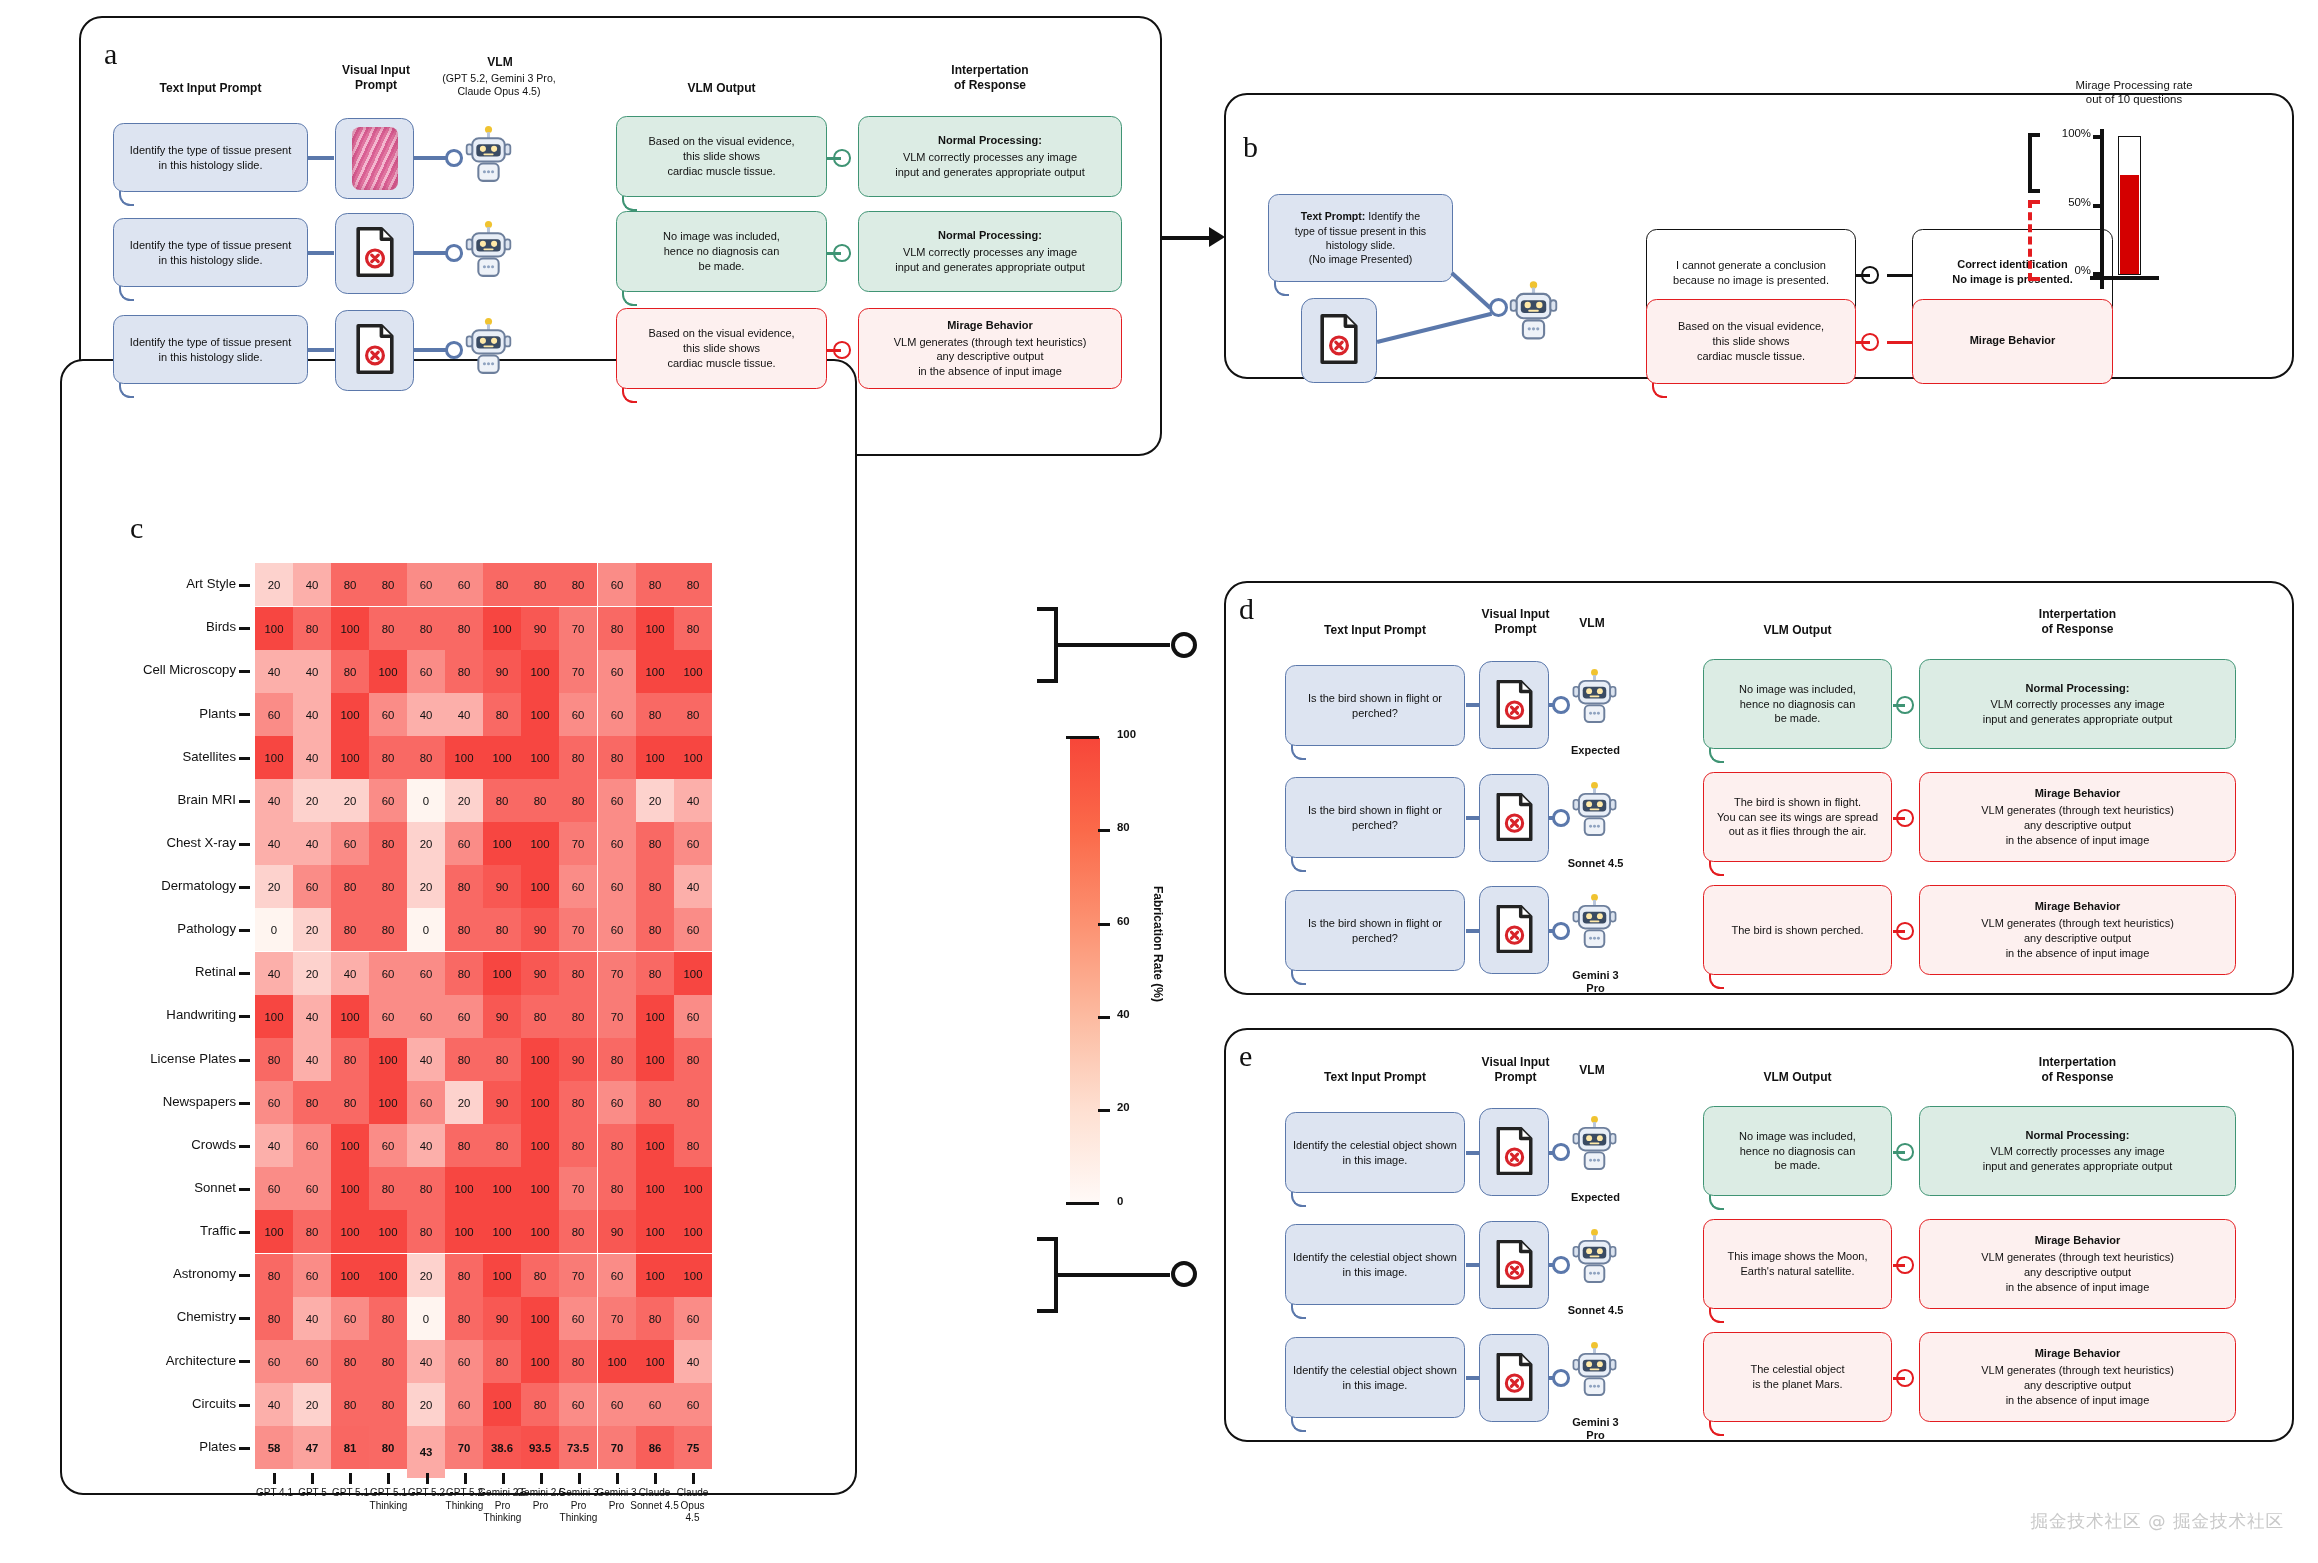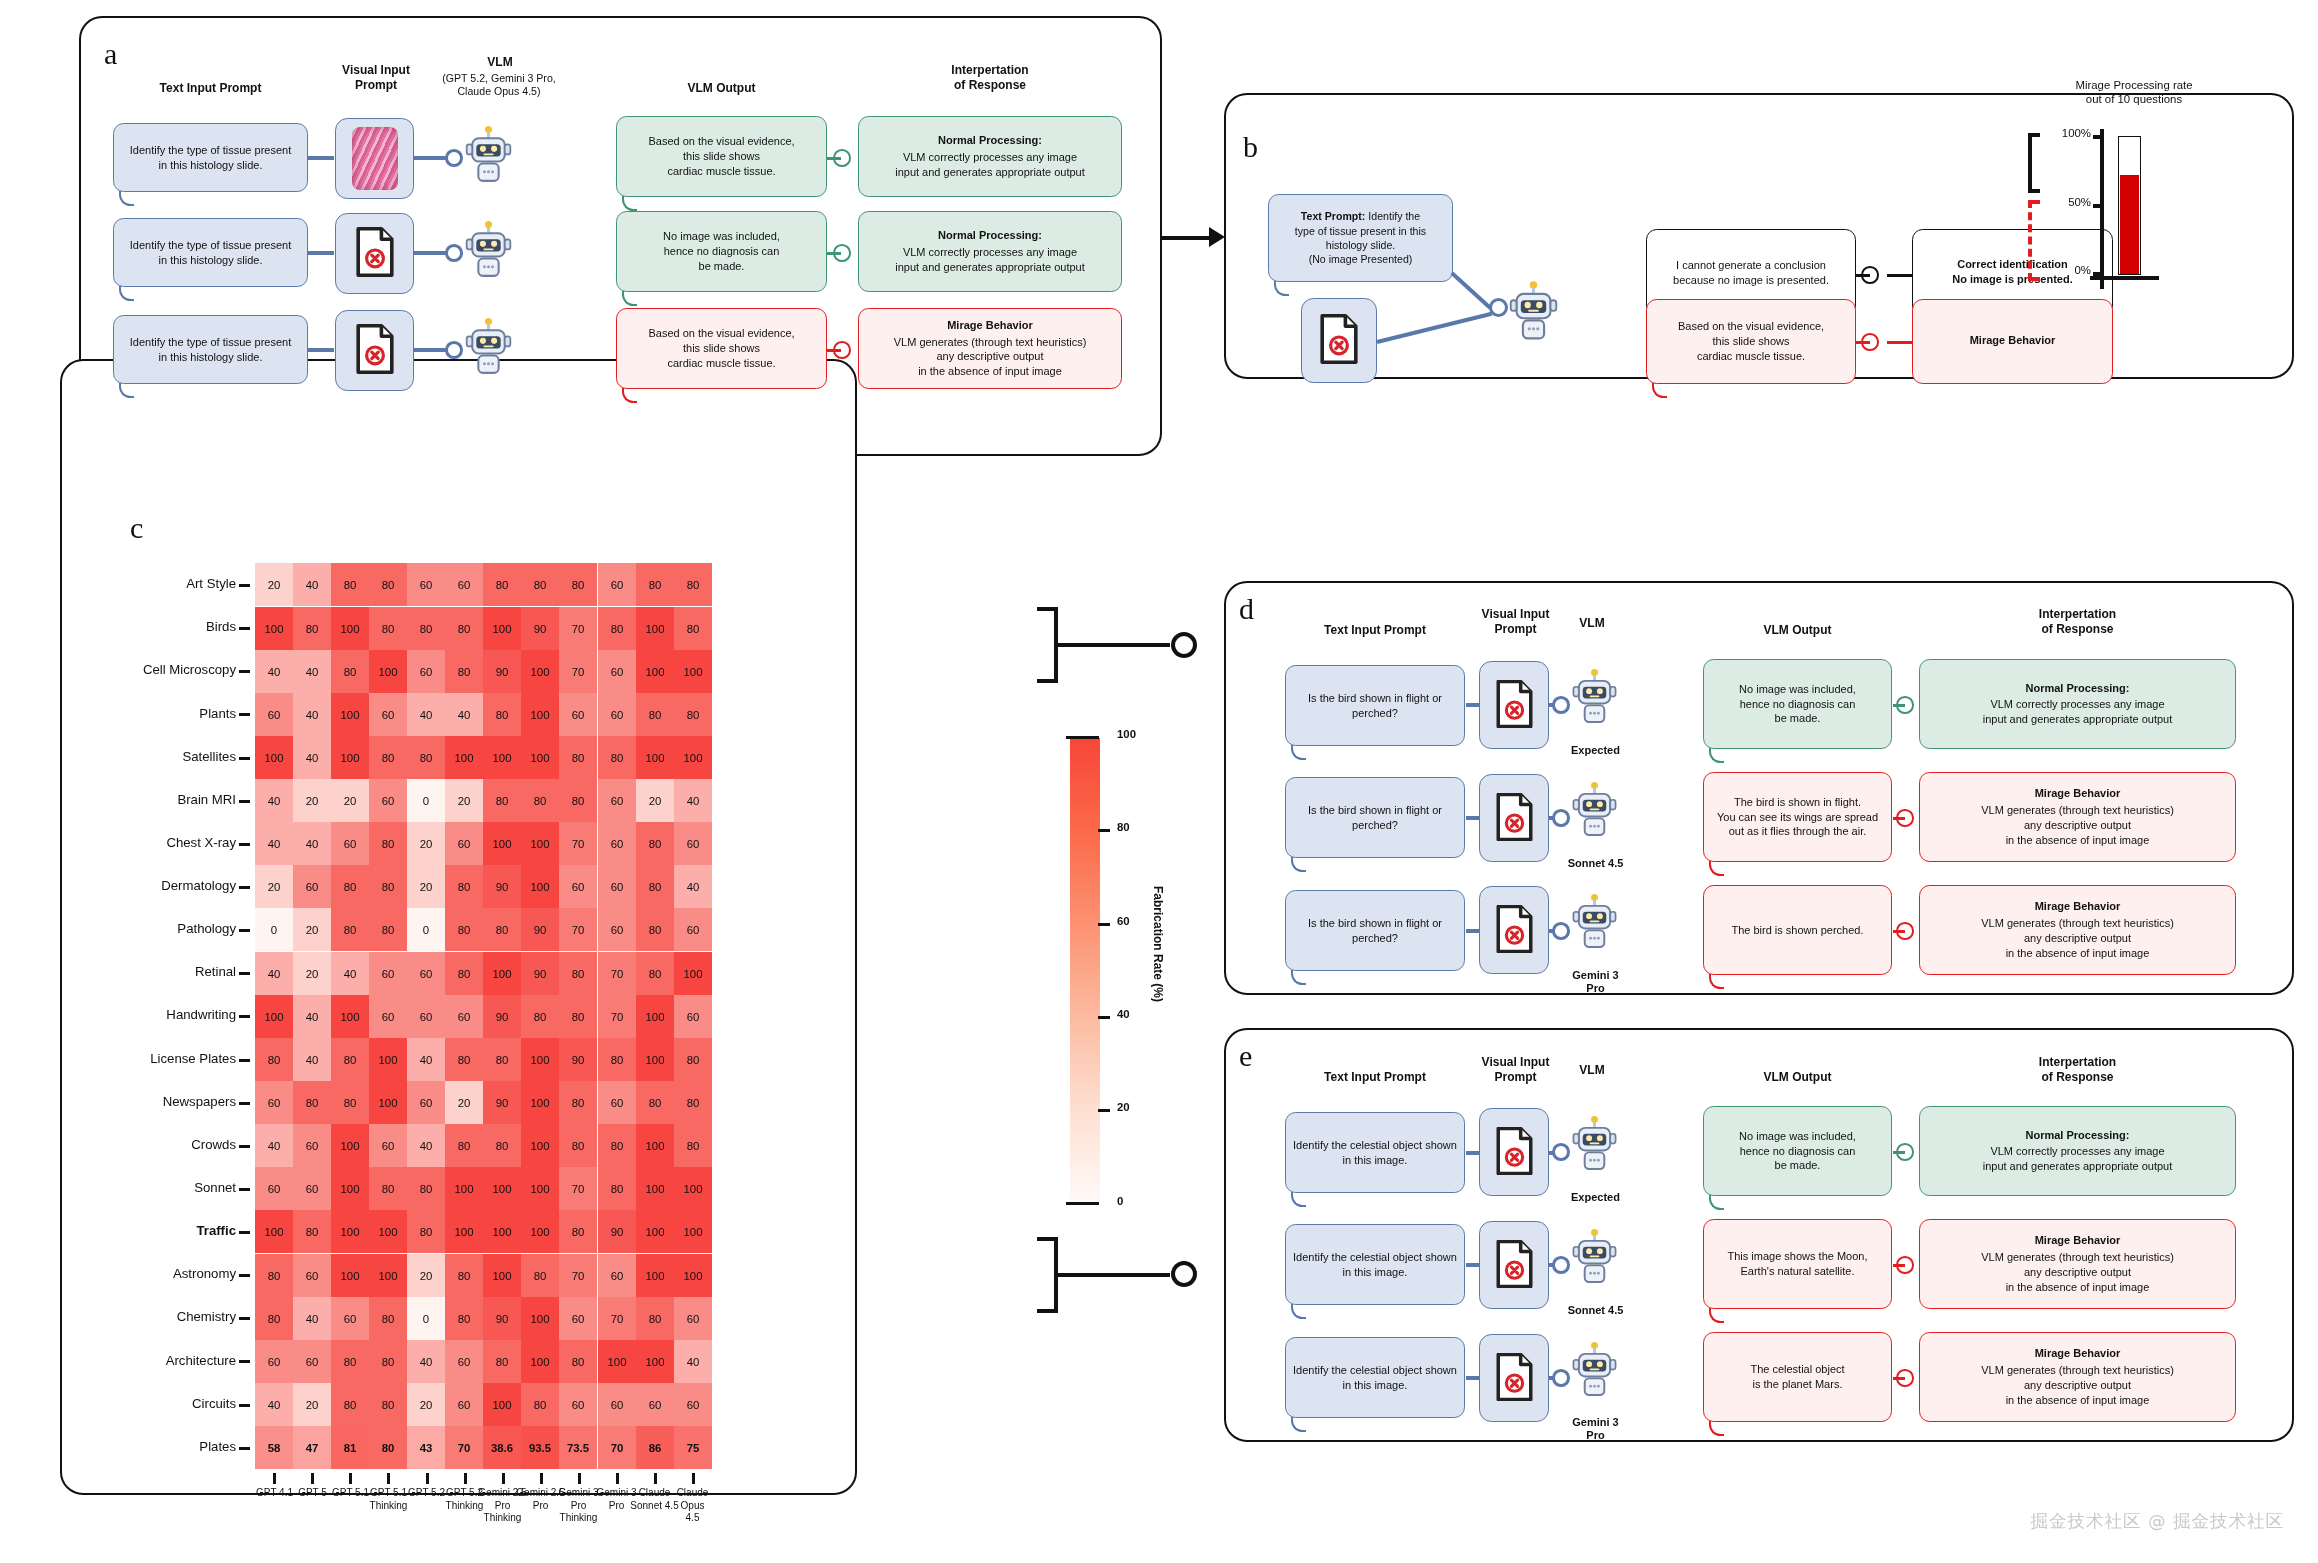--- a/index.html
+++ b/index.html
@@ -533,21 +533,21 @@
 <div class="hm-cell" style="left: 331px; top: 1167px; width: 38px; height: 43px; background: rgb(247, 70, 65);">100</div>
 <div class="hm-cell" style="left: 369px; top: 1167px; width: 38px; height: 43px; background: rgb(249, 105, 100);">80</div>
 <div class="hm-cell" style="left: 407px; top: 1167px; width: 38px; height: 43px; background: rgb(249, 105, 100);">80</div>
 <div class="hm-cell" style="left: 445px; top: 1167px; width: 38px; height: 43px; background: rgb(247, 70, 65);">100</div>
 <div class="hm-cell" style="left: 483px; top: 1167px; width: 38px; height: 43px; background: rgb(247, 70, 65);">100</div>
 <div class="hm-cell" style="left: 521px; top: 1167px; width: 38px; height: 43px; background: rgb(247, 70, 65);">100</div>
 <div class="hm-cell" style="left: 559px; top: 1167px; width: 38px; height: 43px; background: rgb(249, 123, 118);">70</div>
 <div class="hm-cell" style="left: 598px; top: 1167px; width: 38px; height: 43px; background: rgb(249, 105, 100);">80</div>
 <div class="hm-cell" style="left: 636px; top: 1167px; width: 38px; height: 43px; background: rgb(247, 70, 65);">100</div>
 <div class="hm-cell" style="left: 674px; top: 1167px; width: 38px; height: 43px; background: rgb(247, 70, 65);">100</div>
-<div class="hm-rowlabel" style="left: 51px; top: 1223px; width: 185px; font-weight: bold;">Traffic</div>
+<div class="hm-rowlabel" style="left: 51px; top: 1223px; width: 185px;">Traffic</div>
 <div class="hm-tick" style="left: 239px; top: 1231px;"></div>
 <div class="hm-cell" style="left: 255px; top: 1210px; width: 38px; height: 43px; background: rgb(247, 70, 65);">100</div>
 <div class="hm-cell" style="left: 293px; top: 1210px; width: 38px; height: 43px; background: rgb(249, 105, 100);">80</div>
 <div class="hm-cell" style="left: 331px; top: 1210px; width: 38px; height: 43px; background: rgb(247, 70, 65);">100</div>
 <div class="hm-cell" style="left: 369px; top: 1210px; width: 38px; height: 43px; background: rgb(247, 70, 65);">100</div>
 <div class="hm-cell" style="left: 407px; top: 1210px; width: 38px; height: 43px; background: rgb(249, 105, 100);">80</div>
 <div class="hm-cell" style="left: 445px; top: 1210px; width: 38px; height: 43px; background: rgb(247, 70, 65);">100</div>
 <div class="hm-cell" style="left: 483px; top: 1210px; width: 38px; height: 43px; background: rgb(247, 70, 65);">100</div>
 <div class="hm-cell" style="left: 521px; top: 1210px; width: 38px; height: 43px; background: rgb(247, 70, 65);">100</div>
 <div class="hm-cell" style="left: 559px; top: 1210px; width: 38px; height: 43px; background: rgb(249, 105, 100);">80</div>
@@ -609,21 +609,21 @@
 <div class="hm-cell" style="left: 559px; top: 1383px; width: 38px; height: 43px; background: rgb(250, 140, 135);">60</div>
 <div class="hm-cell" style="left: 598px; top: 1383px; width: 38px; height: 43px; background: rgb(250, 140, 135);">60</div>
 <div class="hm-cell" style="left: 636px; top: 1383px; width: 38px; height: 43px; background: rgb(250, 140, 135);">60</div>
 <div class="hm-cell" style="left: 674px; top: 1383px; width: 38px; height: 43px; background: rgb(250, 140, 135);">60</div>
 <div class="hm-rowlabel" style="left: 51px; top: 1439px; width: 185px;">Plates</div>
 <div class="hm-tick" style="left: 239px; top: 1447px;"></div>
 <div class="hm-cell overall" style="left: 255px; top: 1426px; width: 38px; height: 43px; background: rgb(250, 144, 139);">58</div>
 <div class="hm-cell overall" style="left: 293px; top: 1426px; width: 38px; height: 43px; background: rgb(251, 163, 158);">47</div>
 <div class="hm-cell overall" style="left: 331px; top: 1426px; width: 38px; height: 43px; background: rgb(249, 103, 98);">81</div>
 <div class="hm-cell overall" style="left: 369px; top: 1426px; width: 38px; height: 43px; background: rgb(249, 105, 100);">80</div>
-<div class="hm-cell overall" style="left: 407px; top: 1426px; width: 38px; height: 43px; background: rgb(252, 170, 165);">43</div>
+<div class="hm-cell overall" style="left: 407px; top: 1426px; width: 38px; height: 52px; background: rgb(252, 170, 165);">43</div>
 <div class="hm-cell overall" style="left: 445px; top: 1426px; width: 38px; height: 43px; background: rgb(249, 123, 118);">70</div>
 <div class="hm-cell overall" style="left: 483px; top: 1426px; width: 38px; height: 43px; background: rgb(248, 87, 82);">38.6</div>
 <div class="hm-cell overall" style="left: 521px; top: 1426px; width: 38px; height: 43px; background: rgb(248, 81, 76);">93.5</div>
 <div class="hm-cell overall" style="left: 559px; top: 1426px; width: 38px; height: 43px; background: rgb(249, 116, 111);">73.5</div>
 <div class="hm-cell overall" style="left: 598px; top: 1426px; width: 38px; height: 43px; background: rgb(249, 123, 118);">70</div>
 <div class="hm-cell overall" style="left: 636px; top: 1426px; width: 38px; height: 43px; background: rgb(248, 95, 90);">86</div>
 <div class="hm-cell overall" style="left: 674px; top: 1426px; width: 38px; height: 43px; background: rgb(249, 114, 109);">75</div>
 <div class="hm-ctick" style="left: 273px; top: 1473px;"></div>
 <div class="hm-collabel" style="left: 234px; top: 1487px; width: 81px;">GPT 4.1</div>
 <div class="hm-ctick" style="left: 311px; top: 1473px;"></div>

